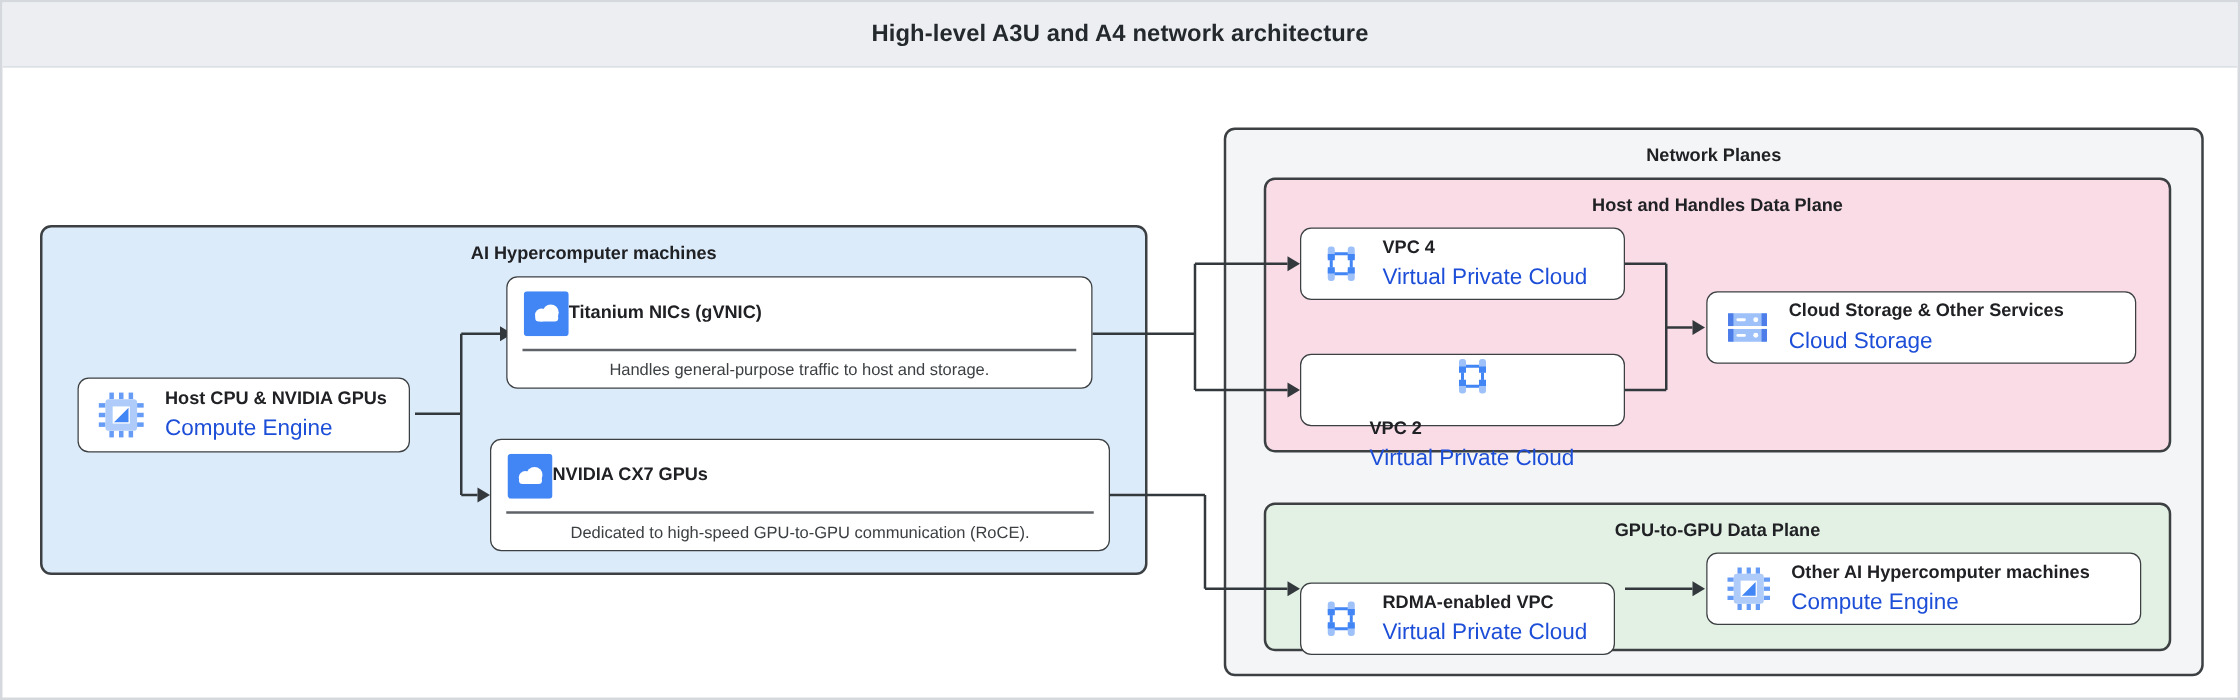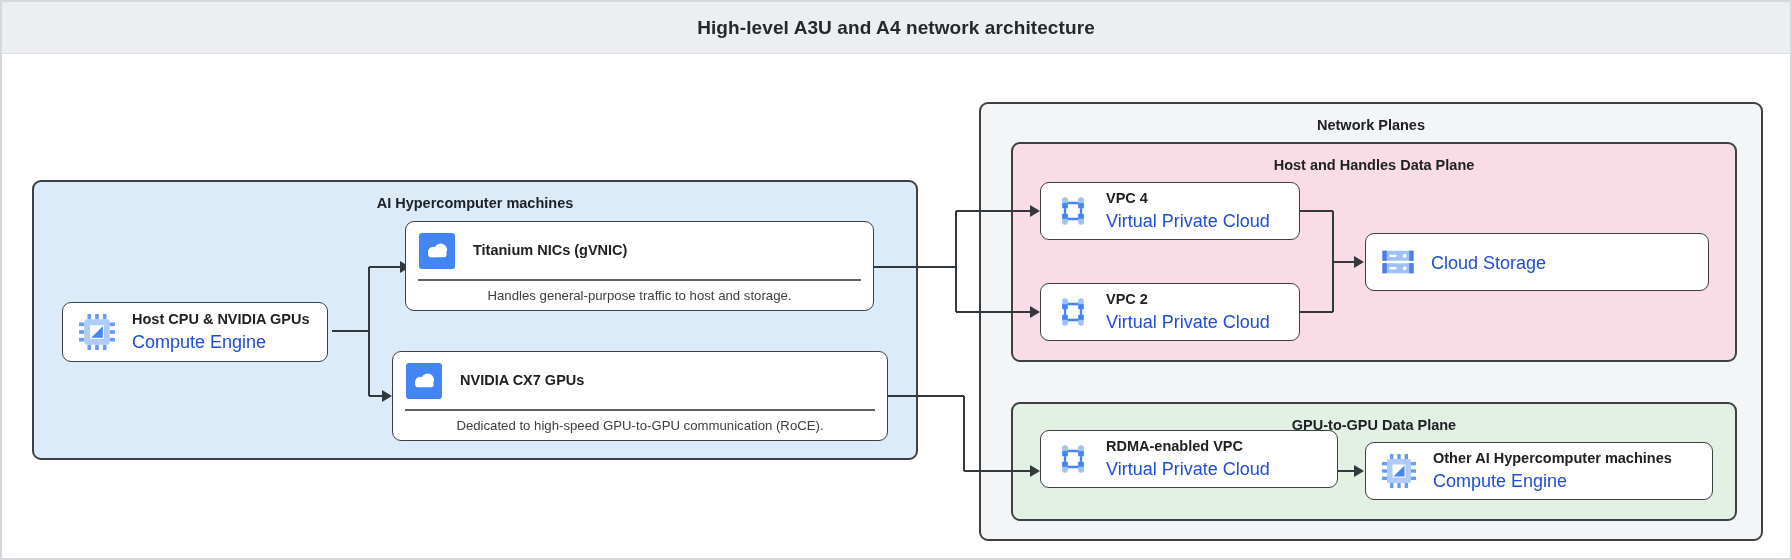--- a/index.html
+++ b/index.html
@@ -28,21 +28,21 @@
     position:absolute;box-sizing:border-box;background:#ffffff;
     border:1.6px solid #3c4043;border-radius:9px;
     display:flex;align-items:center;gap:16px;padding-left:15px;
   }
   .tt{font-size:14.5px;font-weight:700;color:#202124;line-height:1.3;}
   .st{font-size:18px;color:#1d4ed8;margin-top:2px;line-height:1.25;}
   .nic-card{
     position:absolute;box-sizing:border-box;background:#fff;
     border:1.6px solid #3c4043;border-radius:9px;
   }
-  .nic-top{display:flex;align-items:center;gap:18px;height:57px;padding-left:13px;}
+  .nic-top{display:flex;align-items:center;height:57px;padding-left:13px;}
   .nic-divider{border-top:2px solid #5f6368;margin:0 12px;}
   .nic-desc{
     height:29px;display:flex;align-items:center;justify-content:center;
     font-size:13.2px;color:#3c4043;text-align:right;
   }
   .icon{flex:0 0 auto;display:block;}
   .overlay{position:absolute;left:0;top:0;pointer-events:none;}
   .conn{stroke:#33383d;stroke-width:2;fill:none;}
   .head{fill:#33383d;stroke:none;}
 </style>
@@ -165,21 +165,21 @@
         <rect x="6.2" y="19.8" width="5.6" height="5"></rect>
           <rect x="22.2" y="19.8" width="5.6" height="5"></rect>
       </g>
     </svg>
     <div>
       <div class="tt">VPC 4</div>
       <div class="st">Virtual Private Cloud</div>
     </div>
   </div>
 
-  <div class="card" style="left:1038px;top:281px;width:260px;height:58px;">
+  <div class="card" style="left:1038px;top:281px;width:260px;height:58px;flex-direction:column;">
     <svg class="icon" width="34" height="34" viewBox="0 0 34 34">
       <path d="M9 9 H25 V25 H9 Z" fill="none" stroke="#4285f4" stroke-width="2.4"></path>
       <g fill="#9ec1fa">
         <rect x="6.2" y="3.2" width="5.6" height="11" rx="2.4"></rect>
           <rect x="22.2" y="3.2" width="5.6" height="11" rx="2.4"></rect>
         <rect x="6.2" y="19.8" width="5.6" height="11" rx="2.4"></rect>
           <rect x="22.2" y="19.8" width="5.6" height="11" rx="2.4"></rect>
       </g>
       <g fill="#4285f4">
         <rect x="6.2" y="9.2" width="5.6" height="5"></rect>
@@ -205,25 +205,26 @@
       </g>
       <g>
         <rect x="1.5" y="19.2" width="33" height="10.8" rx="1.2" fill="#9ec1fa"></rect>
         <rect x="1.5" y="19.2" width="4.6" height="10.8" fill="#4c7de9"></rect>
         <rect x="29.9" y="19.2" width="4.6" height="10.8" fill="#4c7de9"></rect>
         <rect x="8.6" y="23.4" width="8" height="2.5" rx="1.2" fill="#fff"></rect>
         <circle cx="25" cy="24.6" r="2.1" fill="#fff"></circle>
       </g>
     </svg>
     <div>
+      <div class="tt">Cloud Storage &amp; Other Services</div>
       <div class="st">Cloud Storage</div>
     </div>
   </div>
 
-  <div class="card" style="left:1038px;top:428px;width:298px;height:58px;">
+  <div class="card" style="left:1038px;top:464px;width:252px;height:58px;">
     <svg class="icon" width="34" height="34" viewBox="0 0 34 34">
       <path d="M9 9 H25 V25 H9 Z" fill="none" stroke="#4285f4" stroke-width="2.4"></path>
       <g fill="#9ec1fa">
         <rect x="6.2" y="3.2" width="5.6" height="11" rx="2.4"></rect>
           <rect x="22.2" y="3.2" width="5.6" height="11" rx="2.4"></rect>
         <rect x="6.2" y="19.8" width="5.6" height="11" rx="2.4"></rect>
           <rect x="22.2" y="19.8" width="5.6" height="11" rx="2.4"></rect>
       </g>
       <g fill="#4285f4">
         <rect x="6.2" y="9.2" width="5.6" height="5"></rect>

